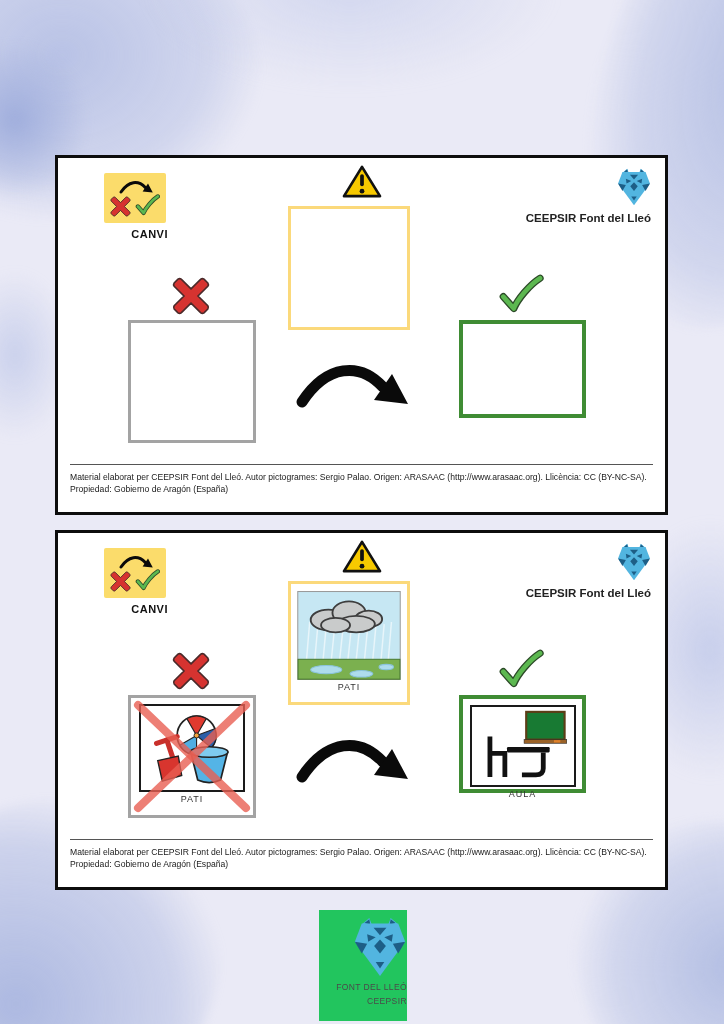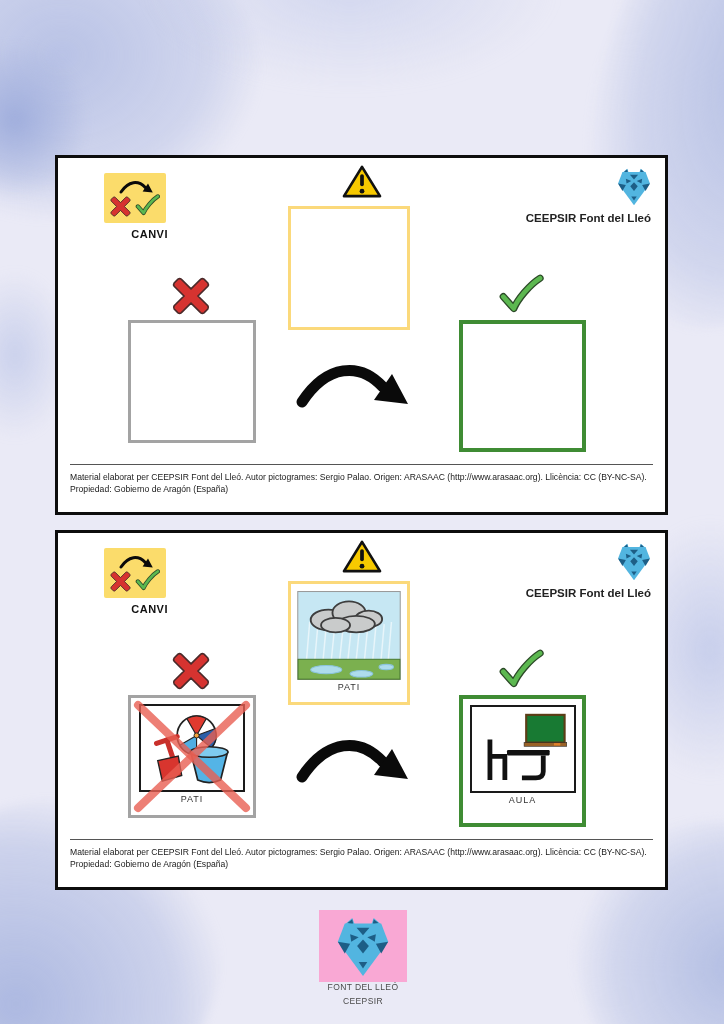--- a/index.html
+++ b/index.html
@@ -40,37 +40,37 @@
 
   .warning{position:absolute;left:50%;transform:translateX(-50%);top:6px;width:40px;height:35px;}
 
   .org{position:absolute;right:14px;top:10px;width:150px;text-align:right;}
   .org svg{width:34px;height:38px;}
   .org-name{margin-top:2px;font-size:11.5px;color:#222;font-weight:600;}
 
   .box{position:absolute;background:#fff;box-sizing:border-box;}
   .box-yellow{left:230px;top:48px;width:122px;height:124px;border:3px solid #FBD97B;}
   .box-red{left:70px;top:162px;width:128px;height:123px;border:3px solid #a3a3a3;}
-  .box-green{left:401px;top:162px;width:127px;height:132px;border:4px solid #3F8C34;}
+  .box-green{left:401px;top:162px;width:127px;height:98px;border:4px solid #3F8C34;}
   .x-mark{position:absolute;left:114px;top:119px;width:38px;height:38px;}
   .check-mark{position:absolute;left:440px;top:116px;width:46px;height:40px;}
   .big-arrow{position:absolute;left:230px;top:194px;width:128px;height:60px;}
 
   .divider{position:absolute;left:12px;right:12px;top:306px;border-top:1.5px solid #555;}
   .attr{position:absolute;left:12px;right:10px;top:313px;font-size:8.6px;color:#1a1a1a;line-height:1.45;}
 
   .picto{position:absolute;inset:0;display:flex;flex-direction:column;align-items:center;}
   .picto-img{margin-top:7px;}
   .picto-label{margin-top:2px;font-size:9px;color:#333;letter-spacing:1px;}
   .card-sq{margin-top:6px;width:106px;height:88px;border:2px solid #1a1a1a;box-sizing:border-box;
            display:flex;align-items:center;justify-content:center;background:#fff;}
   .cross-overlay{position:absolute;left:2px;top:2px;width:118px;height:113px;}
 
-  .logo-card{position:absolute;left:319px;top:910px;width:88px;height:72px;background:#f9a8d4;
-             text-align:center;}
+  .logo-card{position:absolute;left:319px;top:910px;width:88px;height:111px;background:#22c55e;
+             text-align:right;}
   .logo-card svg{width:54px;height:60px;margin-top:7px;}
   .logo-line{font-size:8.5px;color:#4a4a4a;letter-spacing:.4px;line-height:1.6;}
 </style>
 </head>
 <body>
 
 <div class="page">
 
   <div class="wash w1"></div>
   <div class="wash w2"></div>

